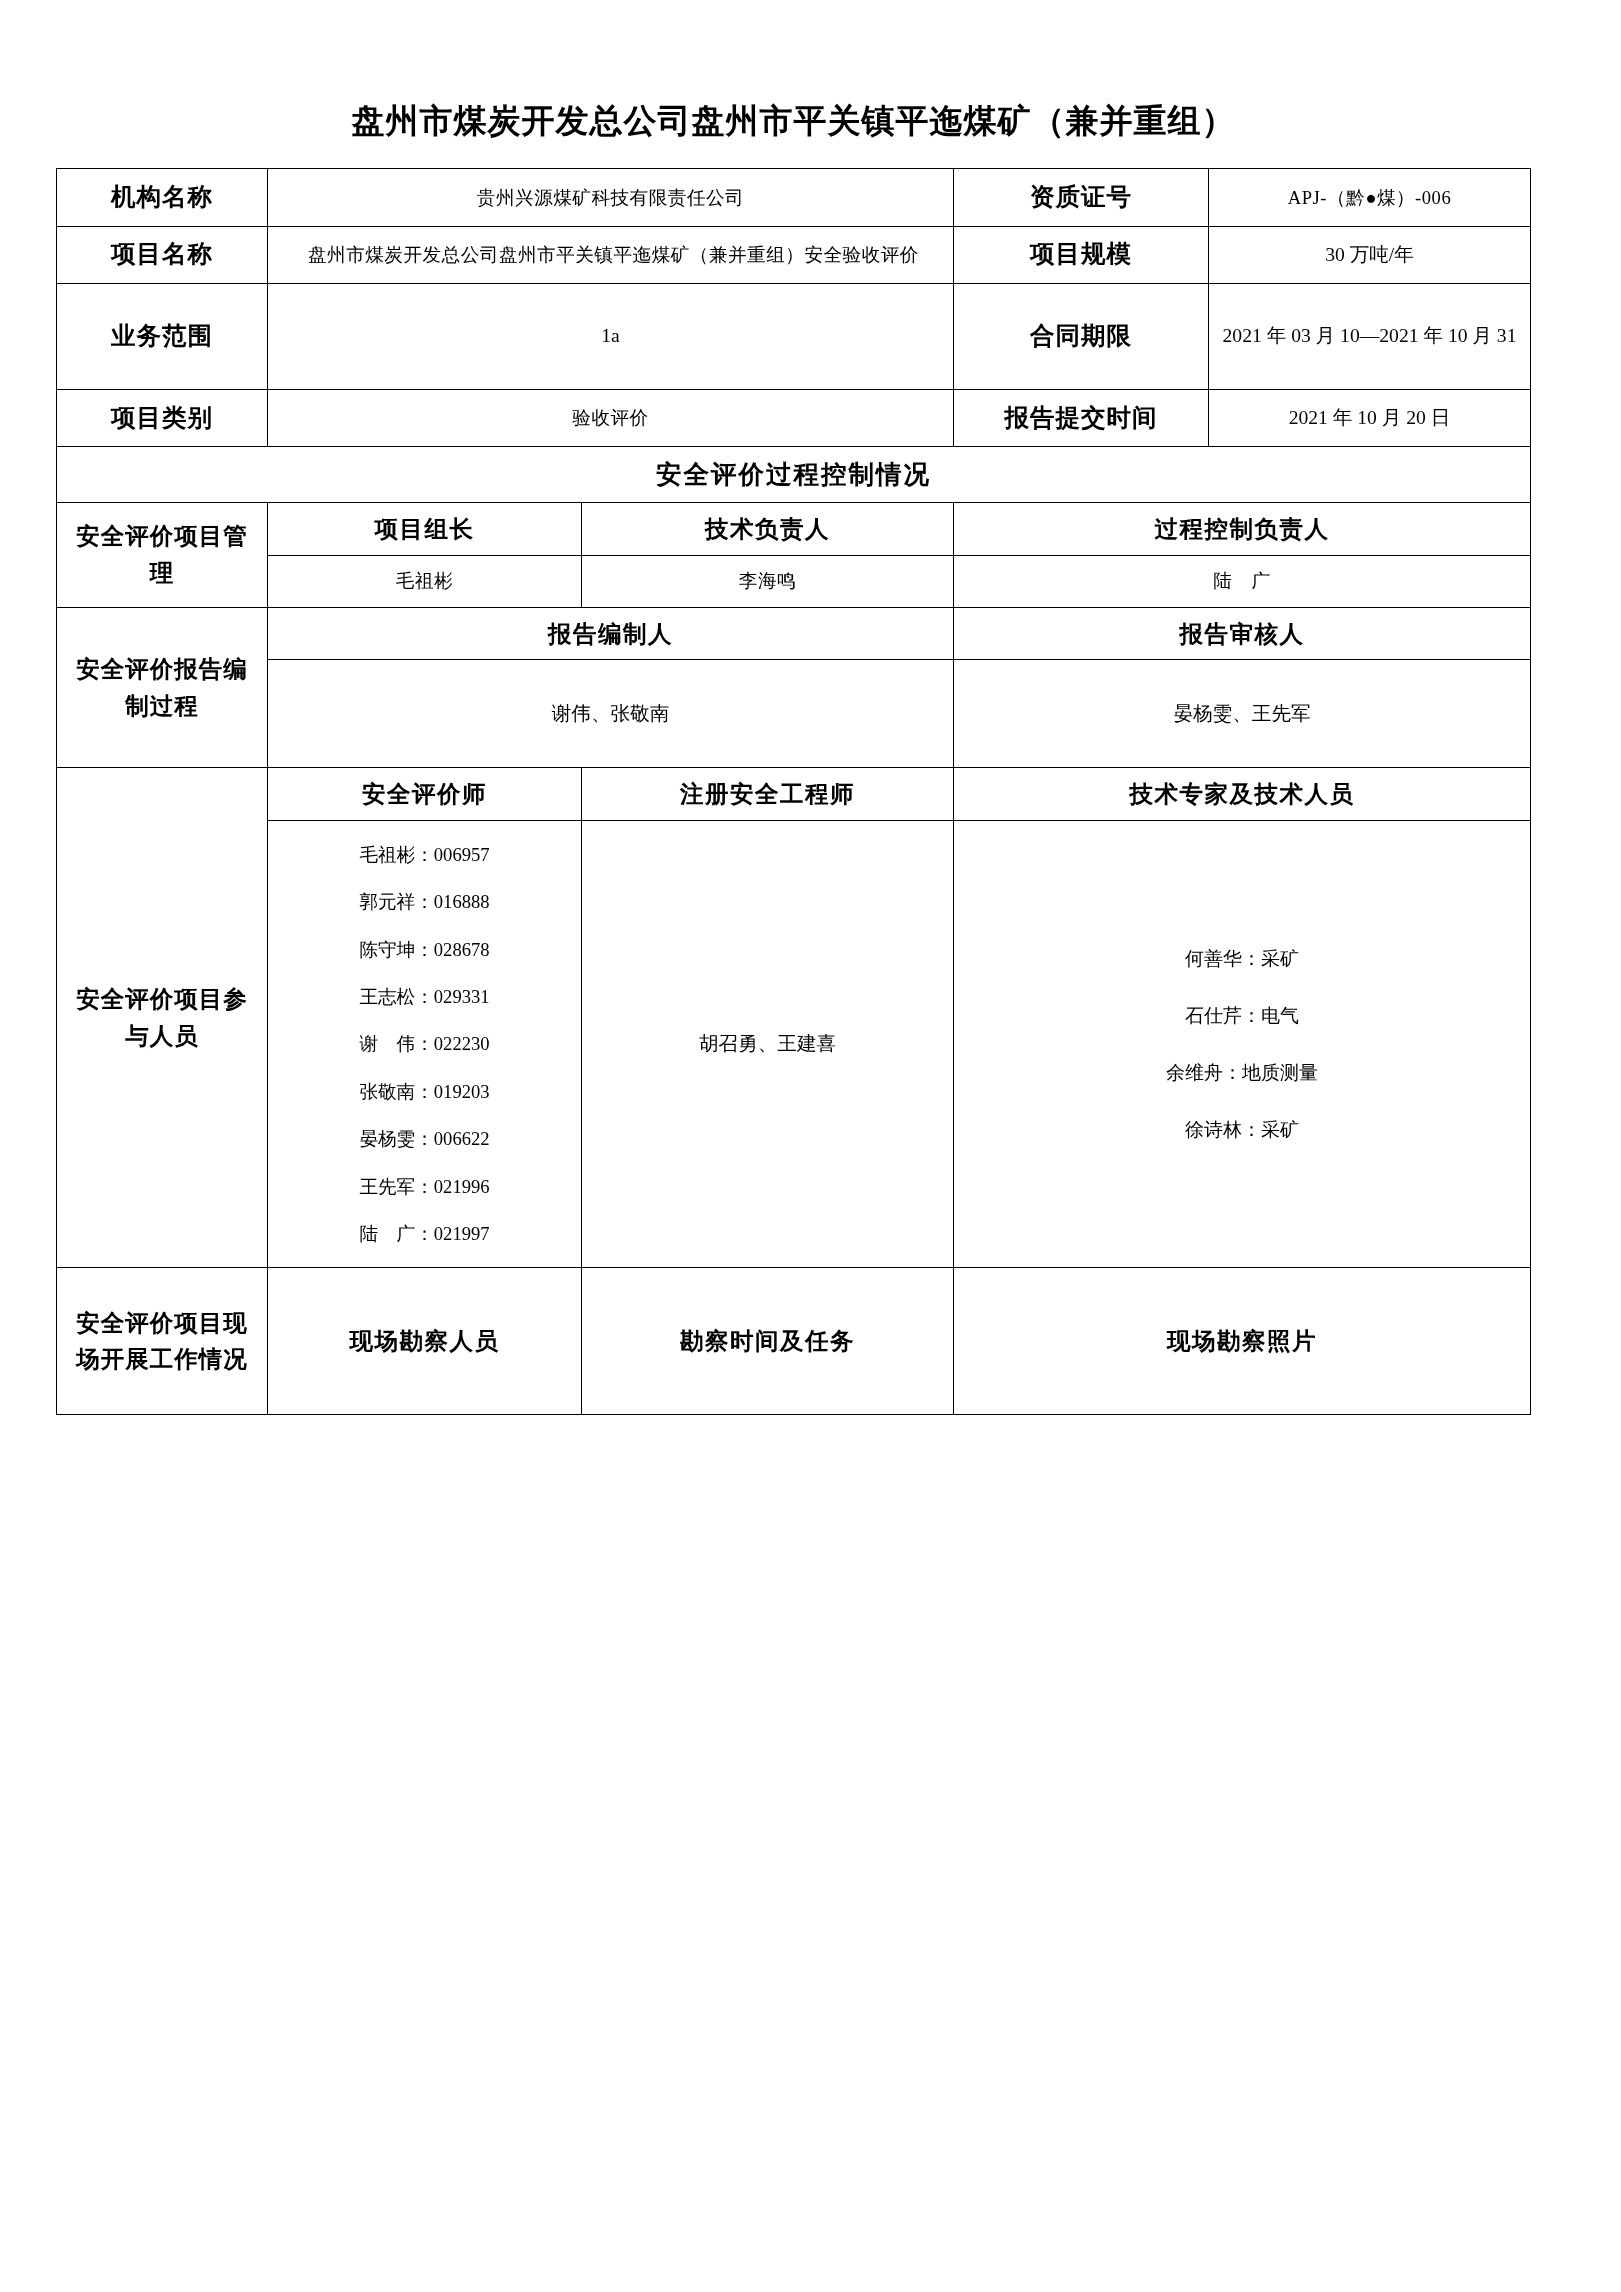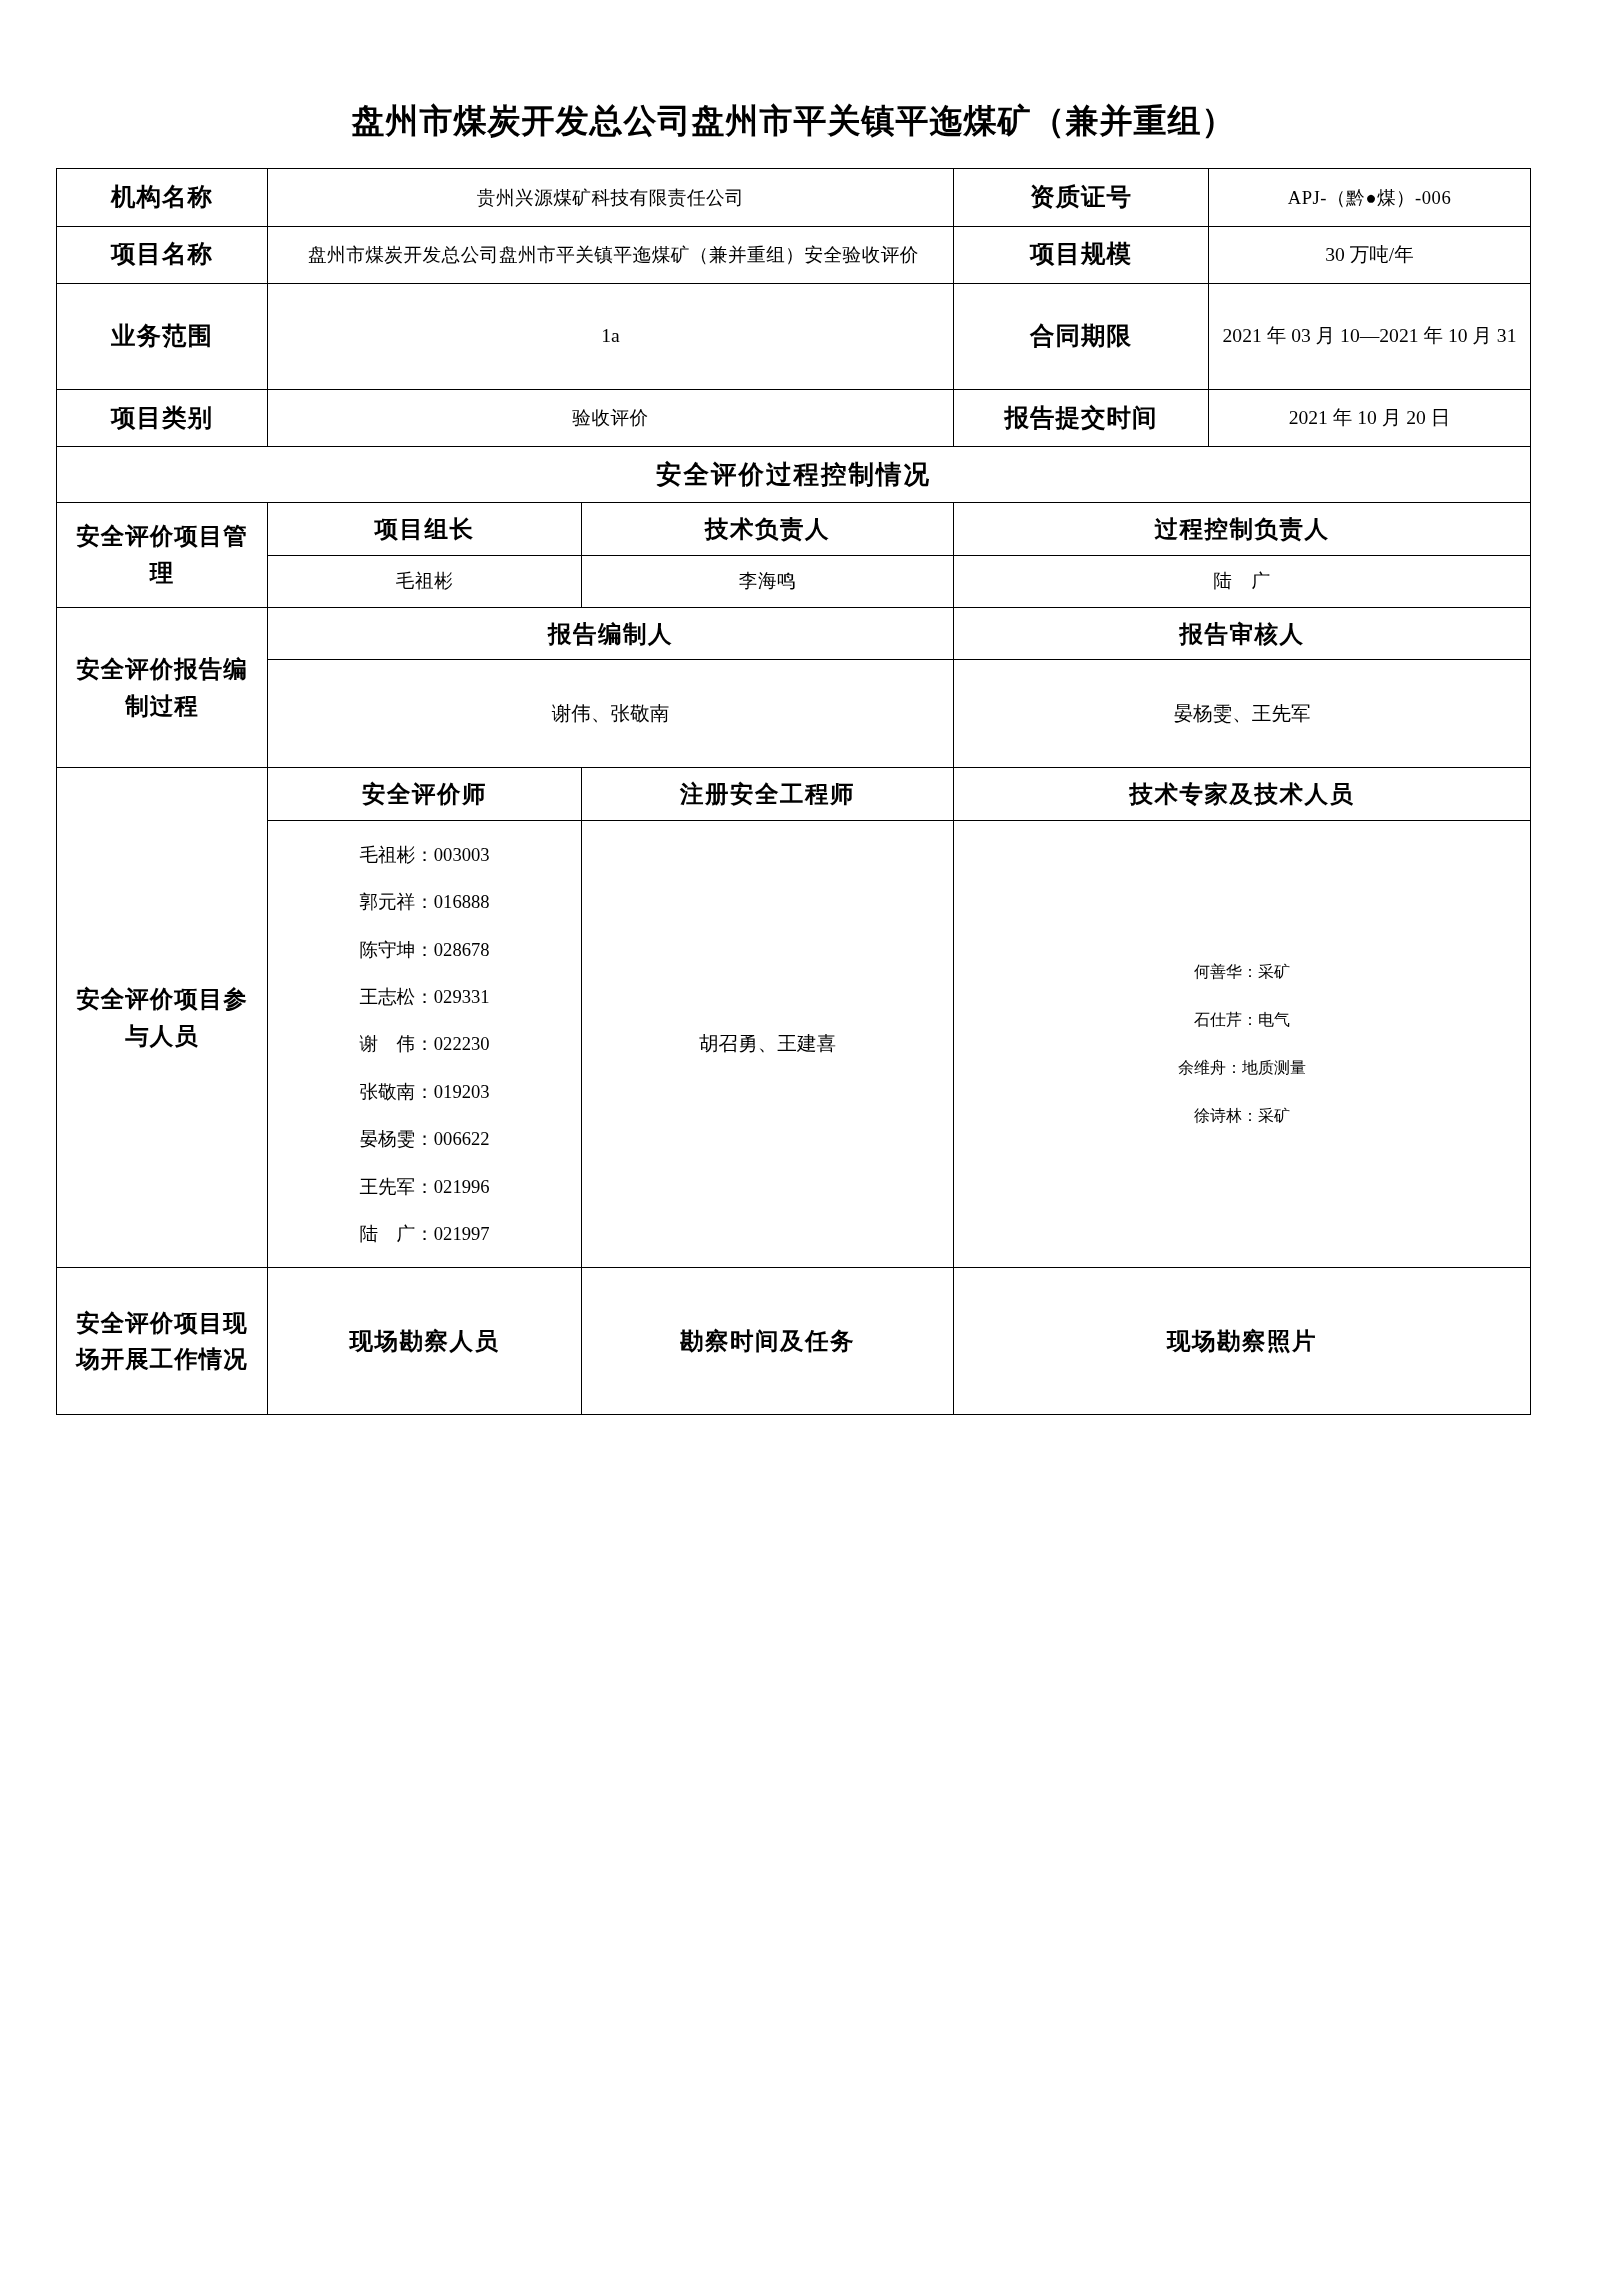--- a/index.html
+++ b/index.html
@@ -76,21 +76,21 @@
   }
   .namelist {
     text-align: left;
     font-size: 18.6px;
     line-height: 2.55;
     padding-left: 25.5px;
   }
   .namelist .row { white-space: pre; display: block; }
   .expertlist {
     text-align: left;
-    font-size: 16px;
+    font-size: 19px;
     line-height: 3.0;
     padding-left: 41px;
   }
   .expertlist .row { display: block; white-space: pre; }
   .tall-cell { height: 421px; }
   .center-mid { vertical-align: middle; }
   .two-line { line-height: 1.8; }
 </style>
 </head>
 <body>
@@ -166,21 +166,21 @@
       </tr>
 
       <tr>
         <td class="lbl-sm" rowspan="2">安全评价项目参与人员</td>
         <td class="head">安全评价师</td>
         <td class="head">注册安全工程师</td>
         <td class="head" colspan="2">技术专家及技术人员</td>
       </tr>
       <tr class="tall-cell">
         <td class="namelist">
-          <span class="row">毛祖彬：003003</span>
+          <span class="row">毛祖彬：006957</span>
           <span class="row">郭元祥：016888</span>
           <span class="row">陈守坤：028678</span>
           <span class="row">王志松：029331</span>
           <span class="row">谢　伟：022230</span>
           <span class="row">张敬南：019203</span>
           <span class="row">晏杨雯：006622</span>
           <span class="row">王先军：021996</span>
           <span class="row">陆　广：021997</span>
         </td>
         <td class="val-wide center-mid">胡召勇、王建喜</td>

